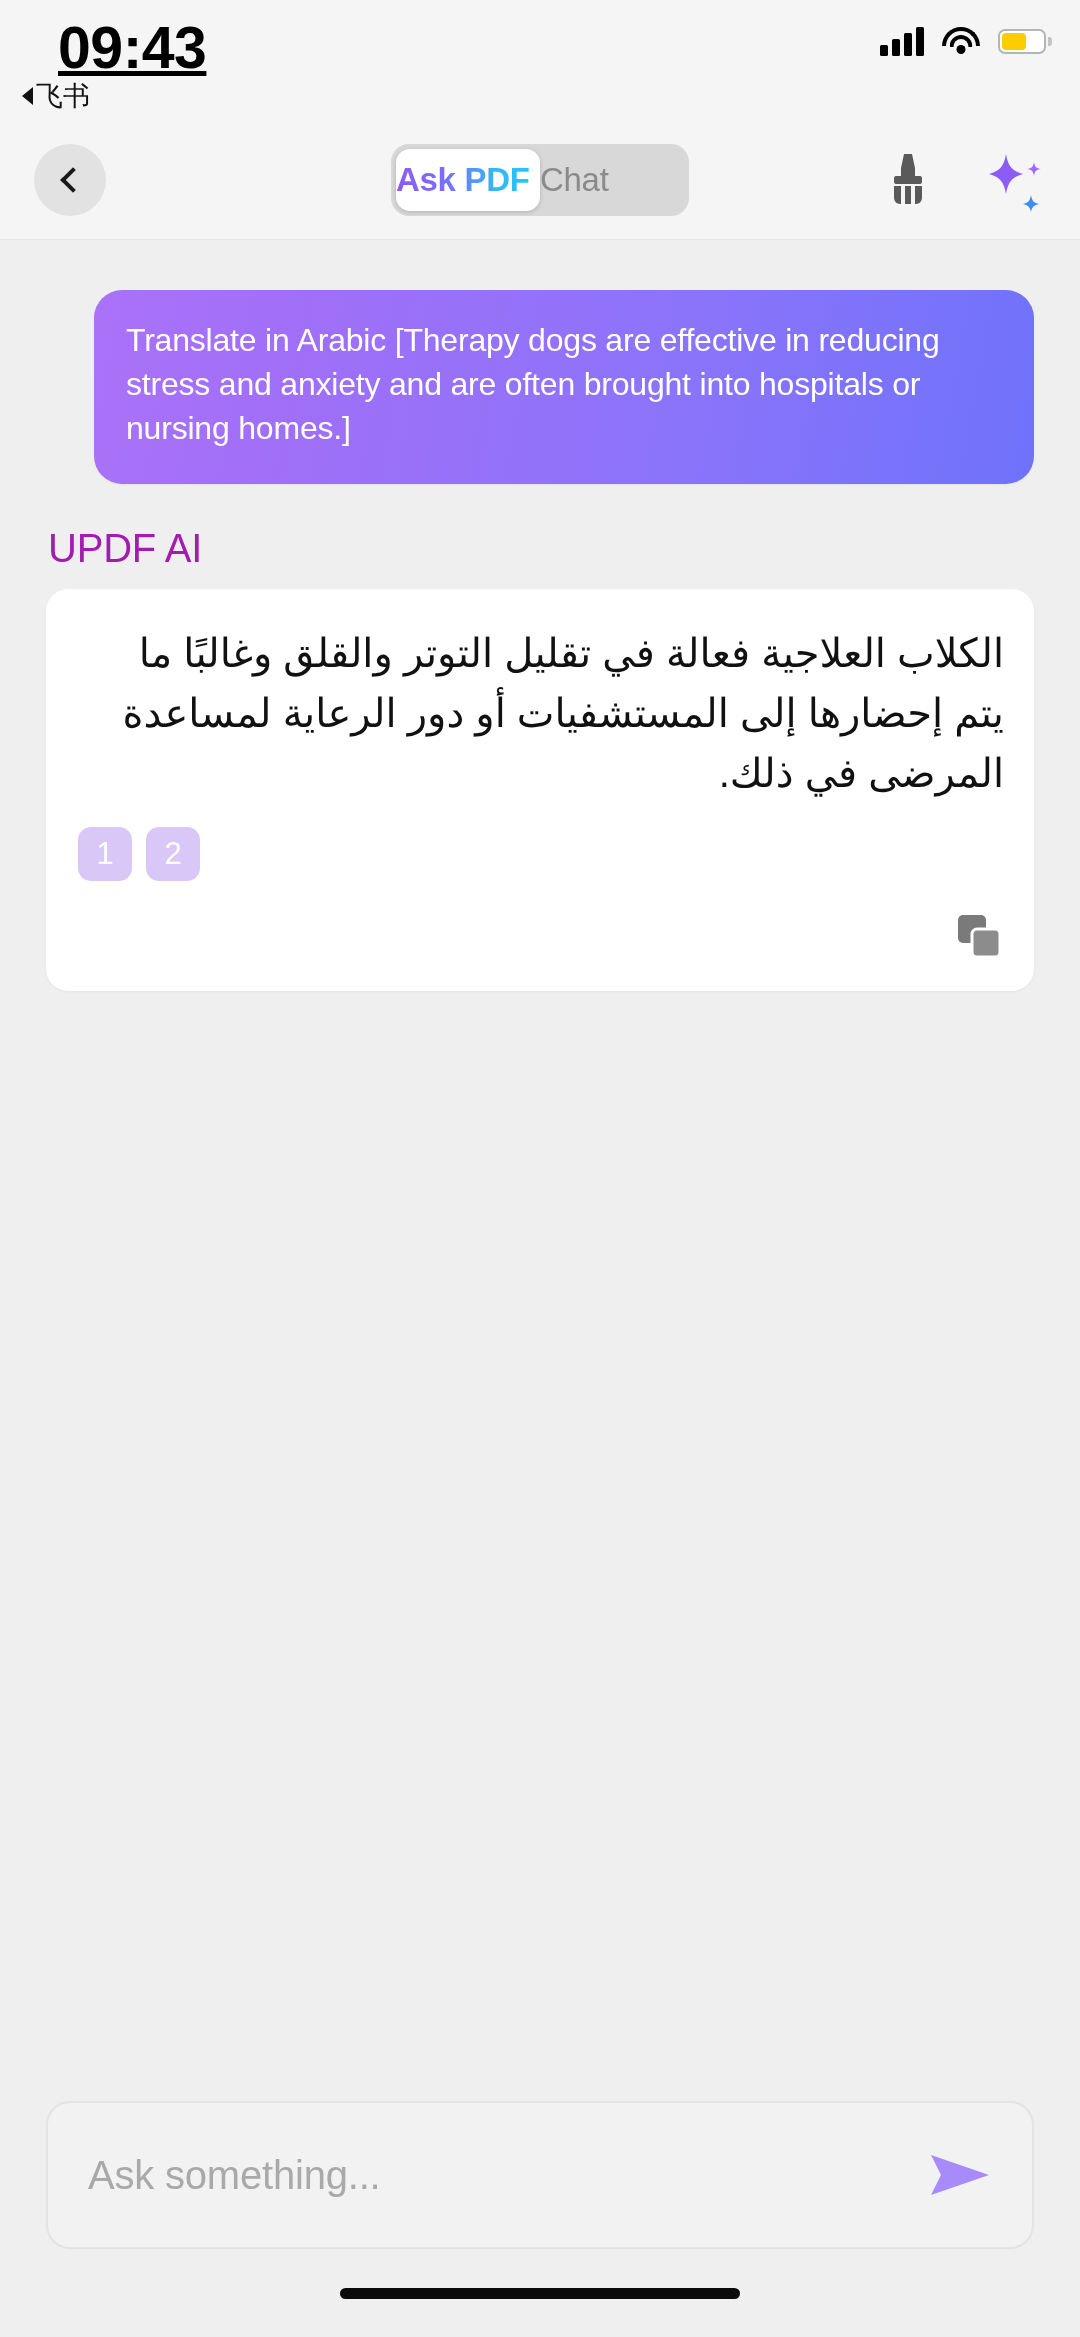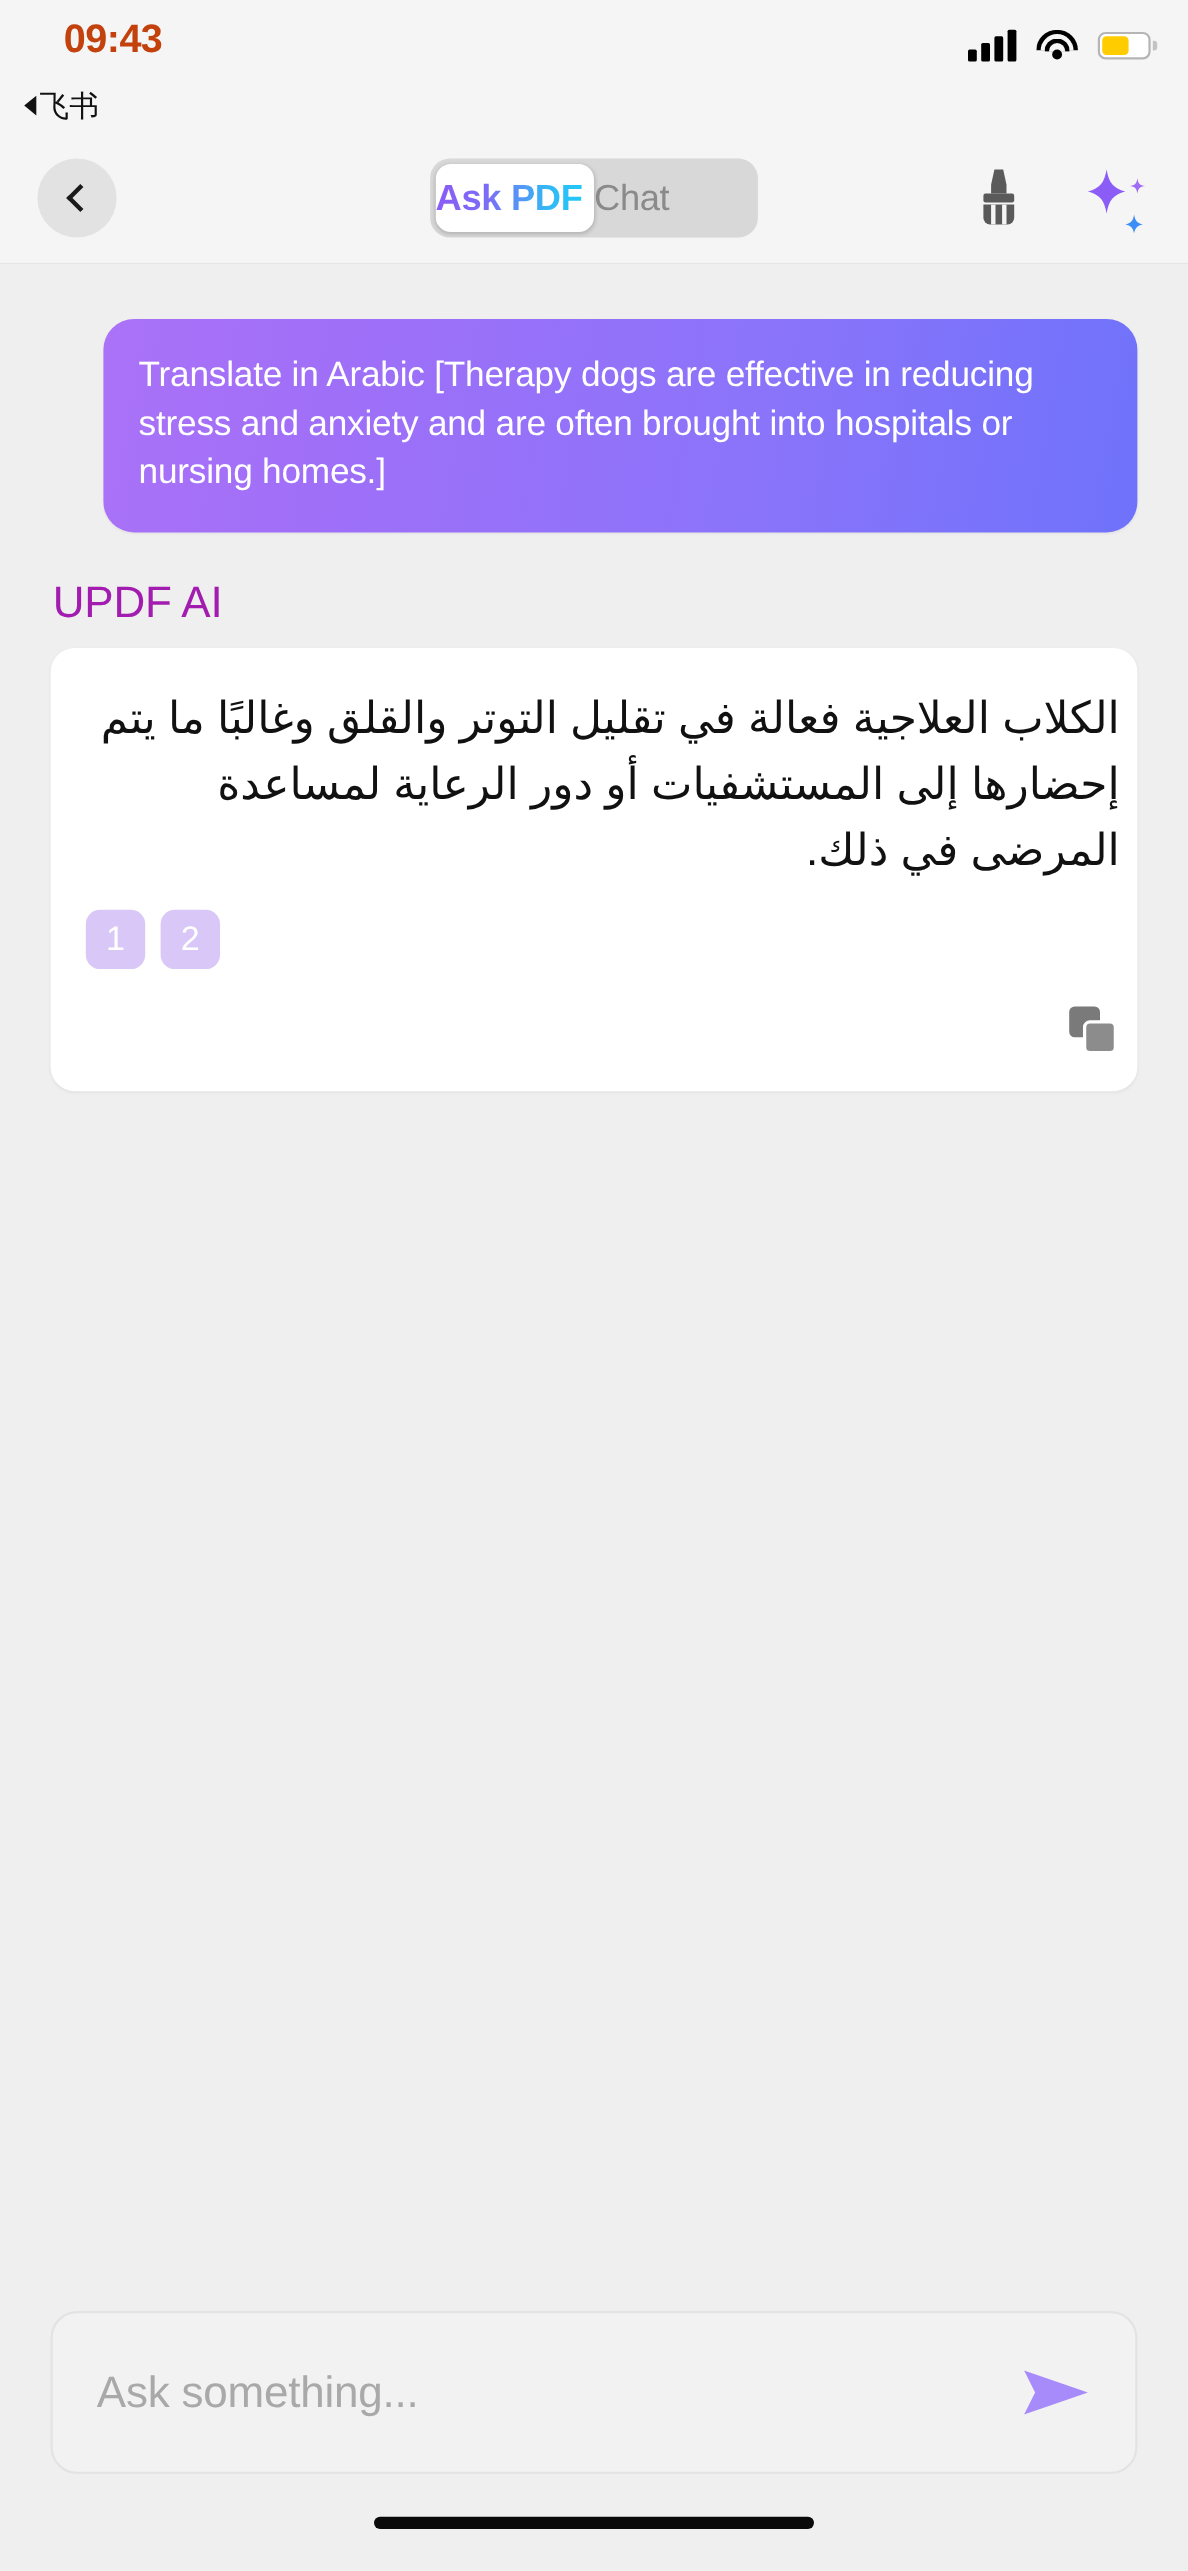--- a/index.html
+++ b/index.html
@@ -18,22 +18,23 @@
 
   
   .statusbar {
     position:relative;
     height:120px;
     background:#f5f5f5;
     flex:0 0 auto;
   }
   .sb-time {
     position:absolute; left:58px; top:14px;
-    font-size:36px; font-weight:700; color:#c2410c;
+    font-size:59px; font-weight:700; color:#000000;
     letter-spacing:-0.5px;
+    text-decoration:underline;
   }
   .sb-return {
     position:absolute; left:22px; top:78px;
     font-size:27px; color:#111; font-weight:500;
     display:flex; align-items:center; gap:3px;
   }
   .sb-return .tri {
     width:0;height:0;
     border-top:9px solid transparent;
     border-bottom:9px solid transparent;
@@ -160,21 +161,21 @@
     margin-top:42px;
     font-size:40px;
     color:#a21caf;
     padding-left:2px;
     letter-spacing:-0.2px;
   }
   .ai-card {
     margin-top:18px;
     background:#fff;
     border-radius:22px;
-    padding:34px 16px 26px 32px;
+    padding:34px 30px 26px 32px;
     box-shadow:0 1px 3px rgba(0,0,0,.05);
     position:relative;
     min-height:285px;
   }
   .ai-text {
     direction:rtl;
     text-align:right;
     font-size:40px;
     line-height:1.5;
     color:#111;

